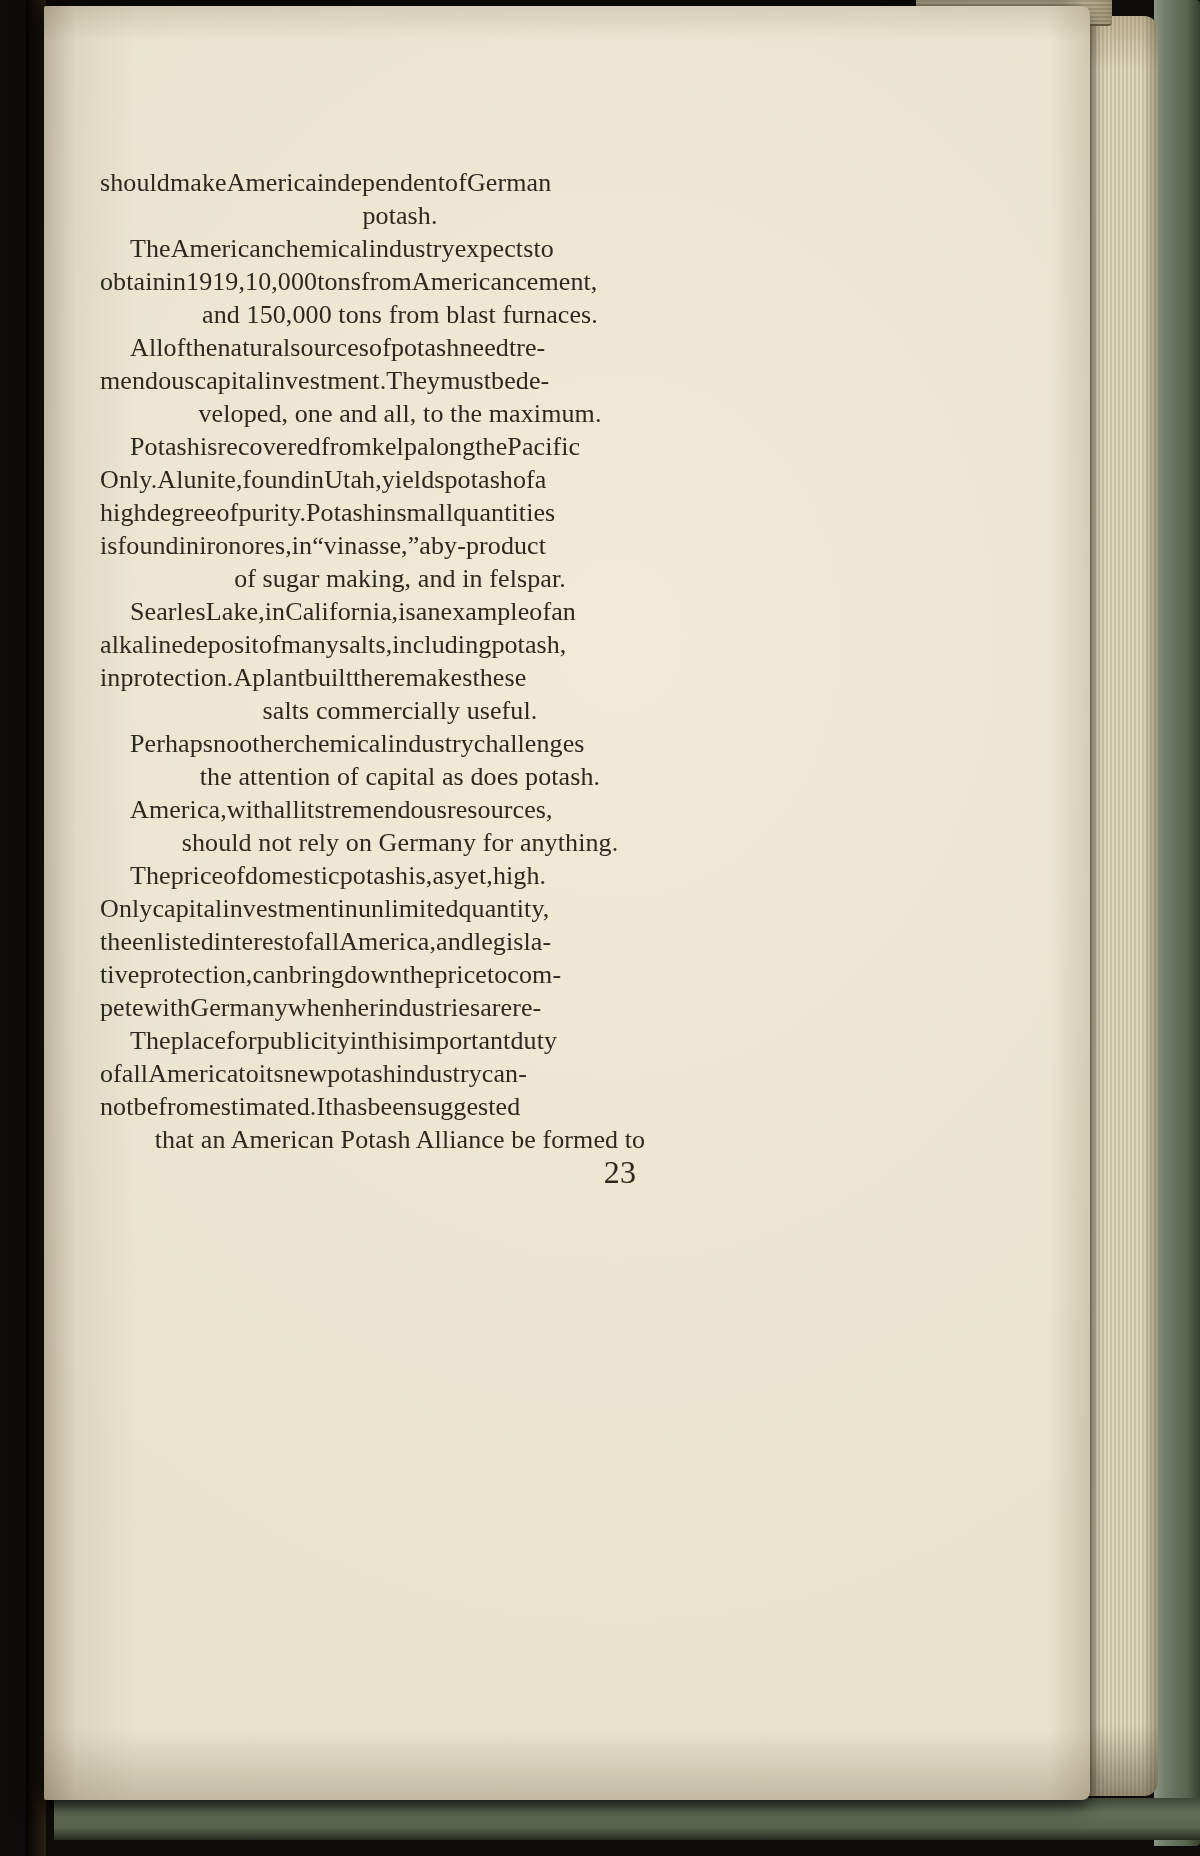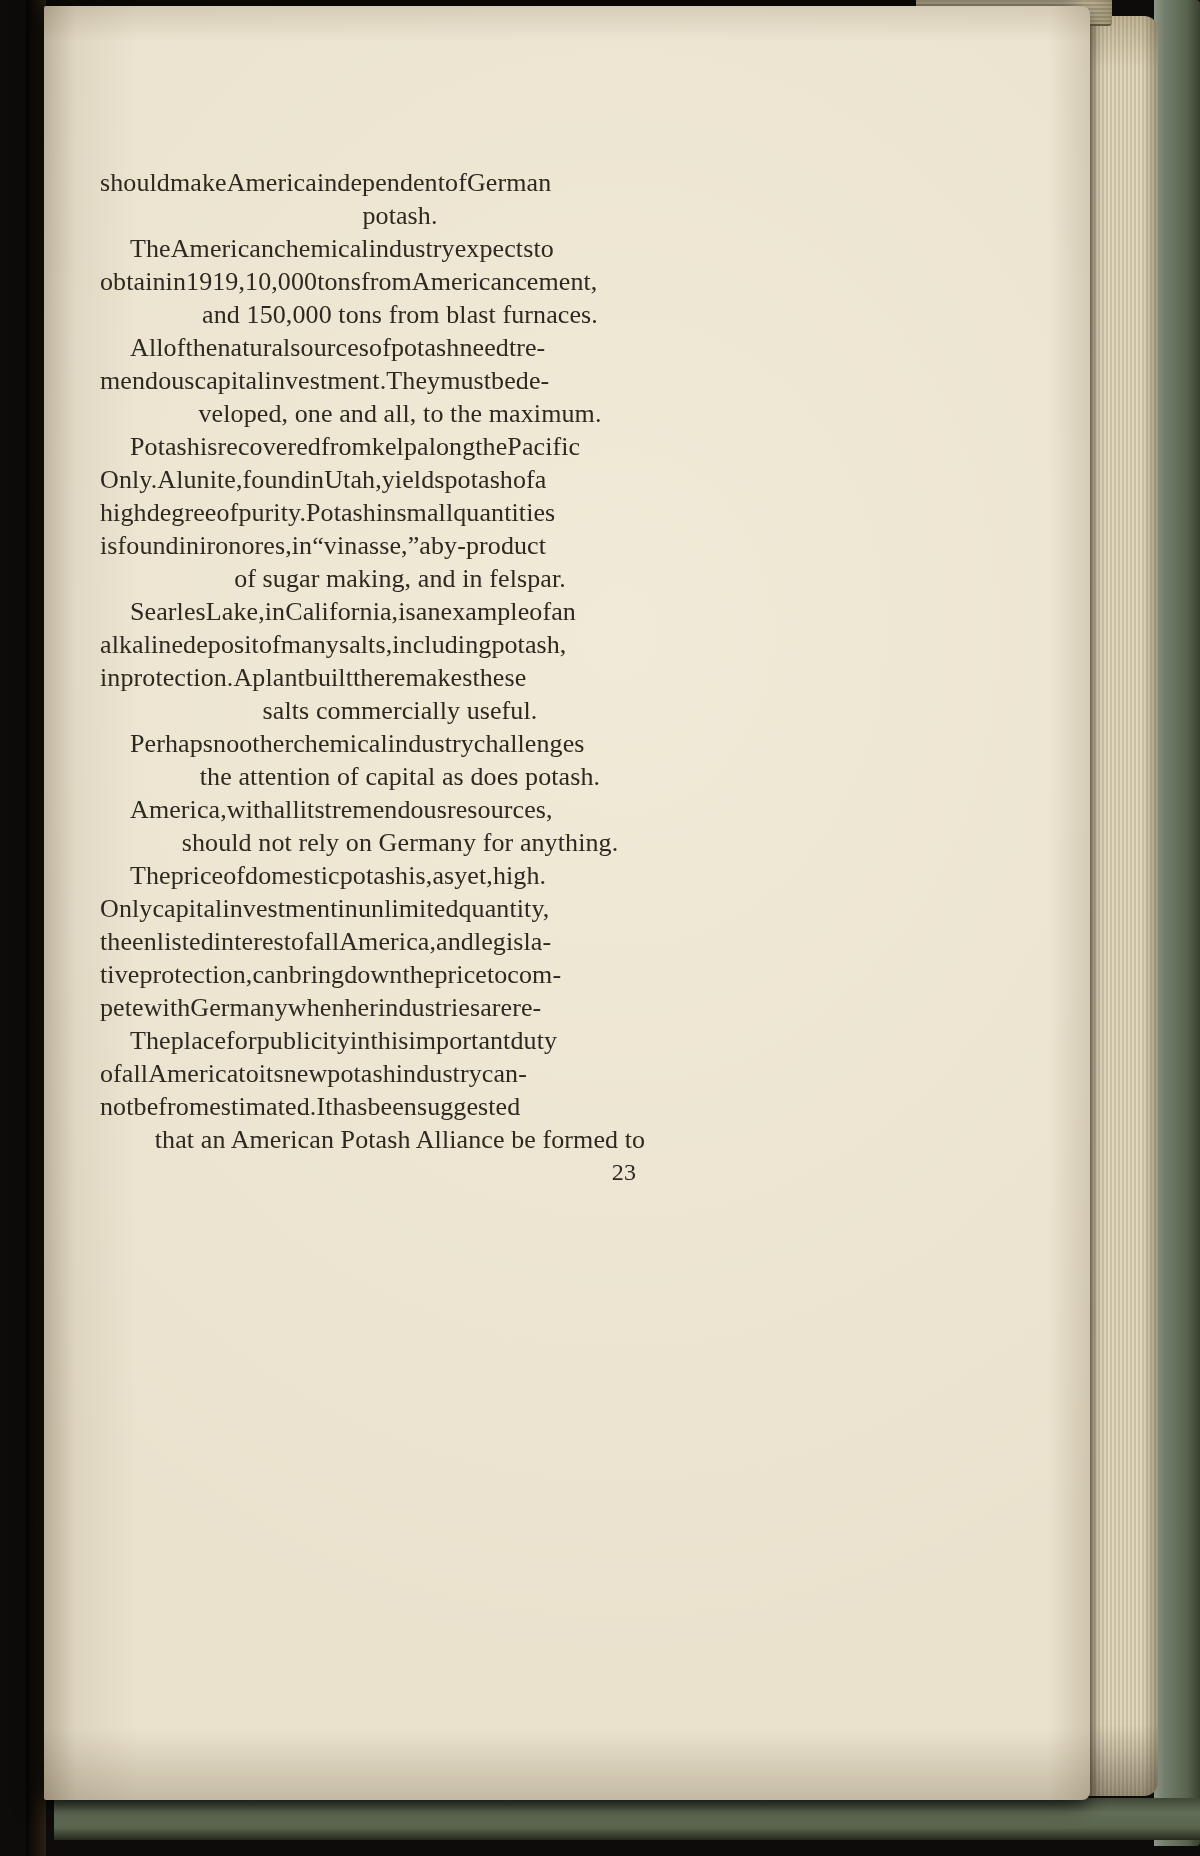--- a/index.html
+++ b/index.html
@@ -89,21 +89,21 @@
   .line-last { text-align: center; }
   .line-indent { padding-left: 30px; }
 
   .page-number {
     width: 600px;
     height: 33px;
     text-align: right;
     padding-right: 64px;
     box-sizing: border-box;
     color: var(--ink, #2e2920);
-    font-size: 24px;
+    font-size: 32px;
     line-height: 33px;
   }
 </style>
 </head>
 <body>
 
 <div class="scene" style="--background: #0d0c0a; --paper: #eae2cd; --ink: #2e2920; --cover-green: #6f7a6a; --fore-edge: #d8cfb7;">
   <div class="cover-right"></div>
   <div class="cover-bottom"></div>
   <div class="fore-edge"></div>

